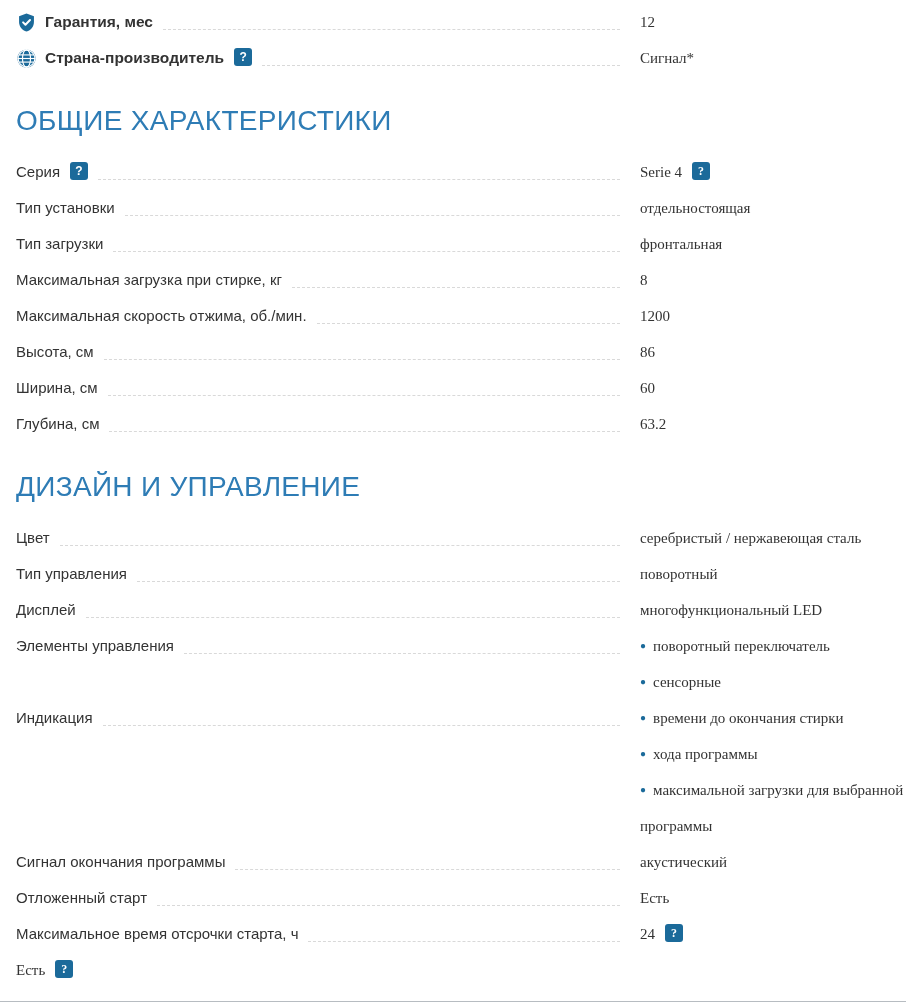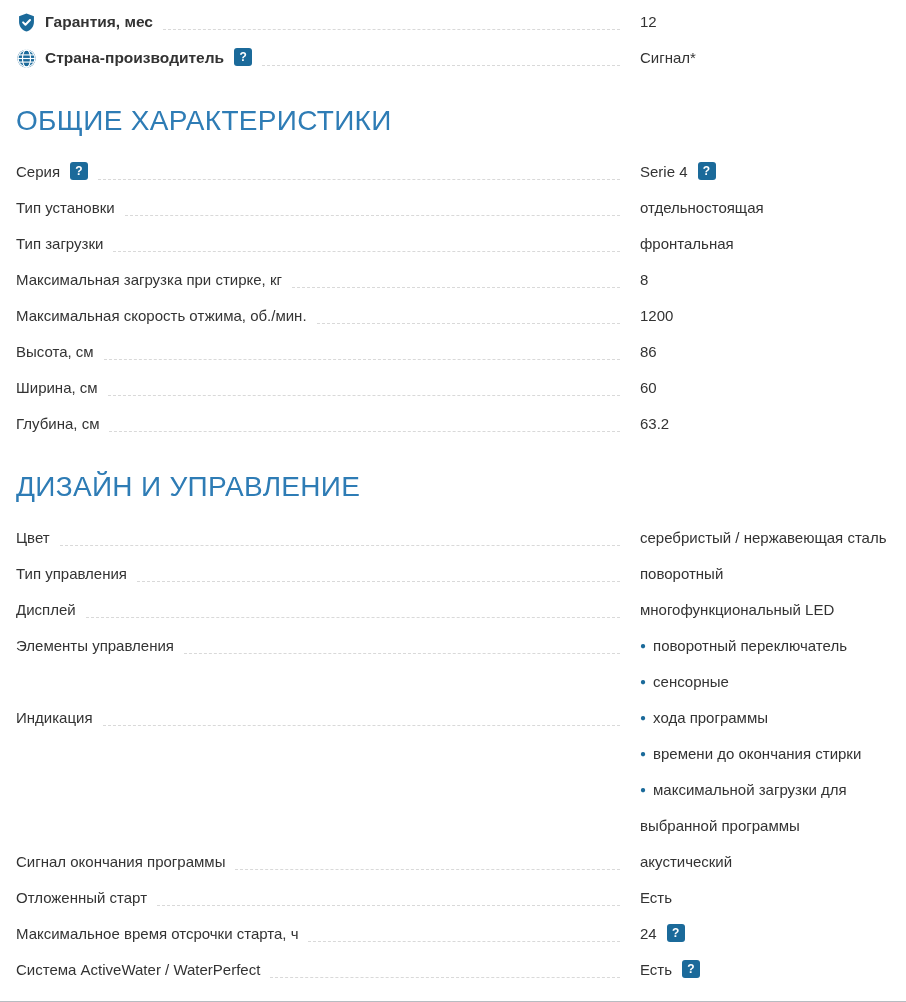--- a/index.html
+++ b/index.html
@@ -20,21 +20,21 @@
   .section-title{
     color:var(--header);font-size:28px;font-weight:400;letter-spacing:.3px;
     margin:32px 0 20px 0;line-height:26px;
   }
   .row{display:flex;align-items:flex-start;width:890px;gap:8px;}
   .left{flex:1 1 auto;display:flex;min-width:0;align-items:flex-start;}
   .spec-icon{width:21px;height:21px;margin:8px 8px 0 0;flex:0 0 auto;display:block;}
   .label{line-height:36px;font-size:15px;white-space:nowrap;}
   .row.bold .label{font-weight:700;font-size:15.5px;}
   .leader{flex:1 1 auto;height:26px;margin:0 12px 0 10px;border-bottom:1px dashed var(--leader);min-width:8px;}
-  .value{flex:0 0 266px;width:266px;font-size:15px;}
+  .value{flex:0 0 266px;width:266px;font-size:15px;font-family:Liberation Serif, serif;}
   .vline{line-height:36px;}
   .bullet{color:var(--accent);font-size:10px;margin-right:7px;vertical-align:2px;}
   .badge{
     display:inline-block;width:18px;height:18px;border-radius:3px;background:var(--accent);
     color:#fff;font-size:12px;font-weight:700;line-height:18px;text-align:center;
     margin-left:10px;vertical-align:text-bottom;cursor:pointer;
   }
 </style>
 </head>
 <body>
@@ -199,22 +199,22 @@
           <div class="vline"><span class="bullet">●</span>сенсорные</div>
         </div>
   </div>
 
   <div class="row">
     <div class="left">
       <div class="label">Индикация</div>
       <div class="leader"></div>
     </div>
     <div class="value">
+          <div class="vline"><span class="bullet">●</span>времени до окончания стирки</div>
           <div class="vline"><span class="bullet">●</span>хода программы</div>
-          <div class="vline"><span class="bullet">●</span>времени до окончания стирки</div>
           <div class="vline"><span class="bullet">●</span>максимальной загрузки для выбранной программы</div>
         </div>
   </div>
 
   <div class="row">
     <div class="left">
       <div class="label">Сигнал окончания программы</div>
       <div class="leader"></div>
     </div>
     <div class="value">
@@ -236,23 +236,19 @@
     <div class="left">
       <div class="label">Максимальное время отсрочки старта, ч</div>
       <div class="leader"></div>
     </div>
     <div class="value">
           <div class="vline">24<span class="badge">?</span></div>
         </div>
   </div>
 
   <div class="row">
-    <div class="left">
-      <div class="label">Система ActiveWater / WaterPerfect</div>
-      <div class="leader"></div>
-    </div>
     <div class="value">
           <div class="vline">Есть<span class="badge">?</span></div>
         </div>
   </div>
 </div>
   <div class="bottom-divider"></div>
 </div>
 
 </body></html>

